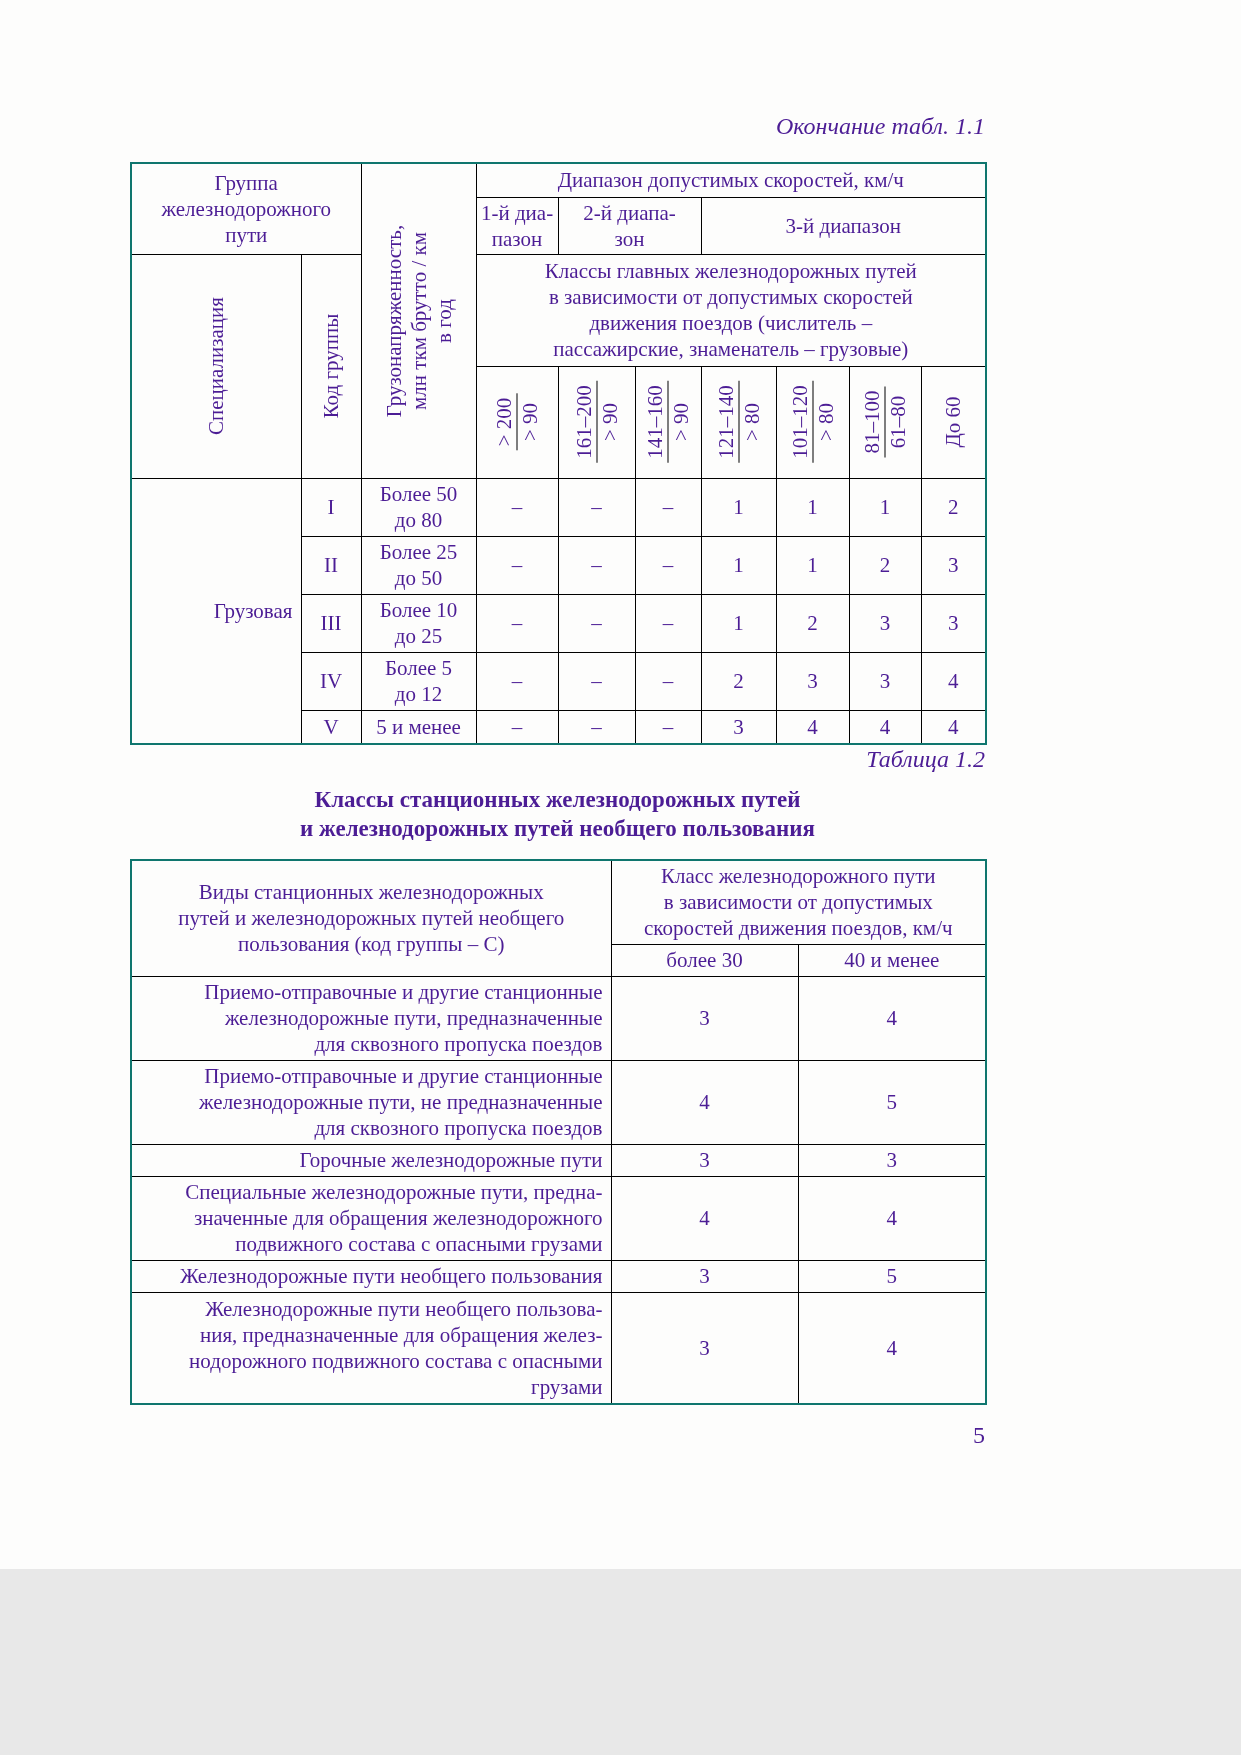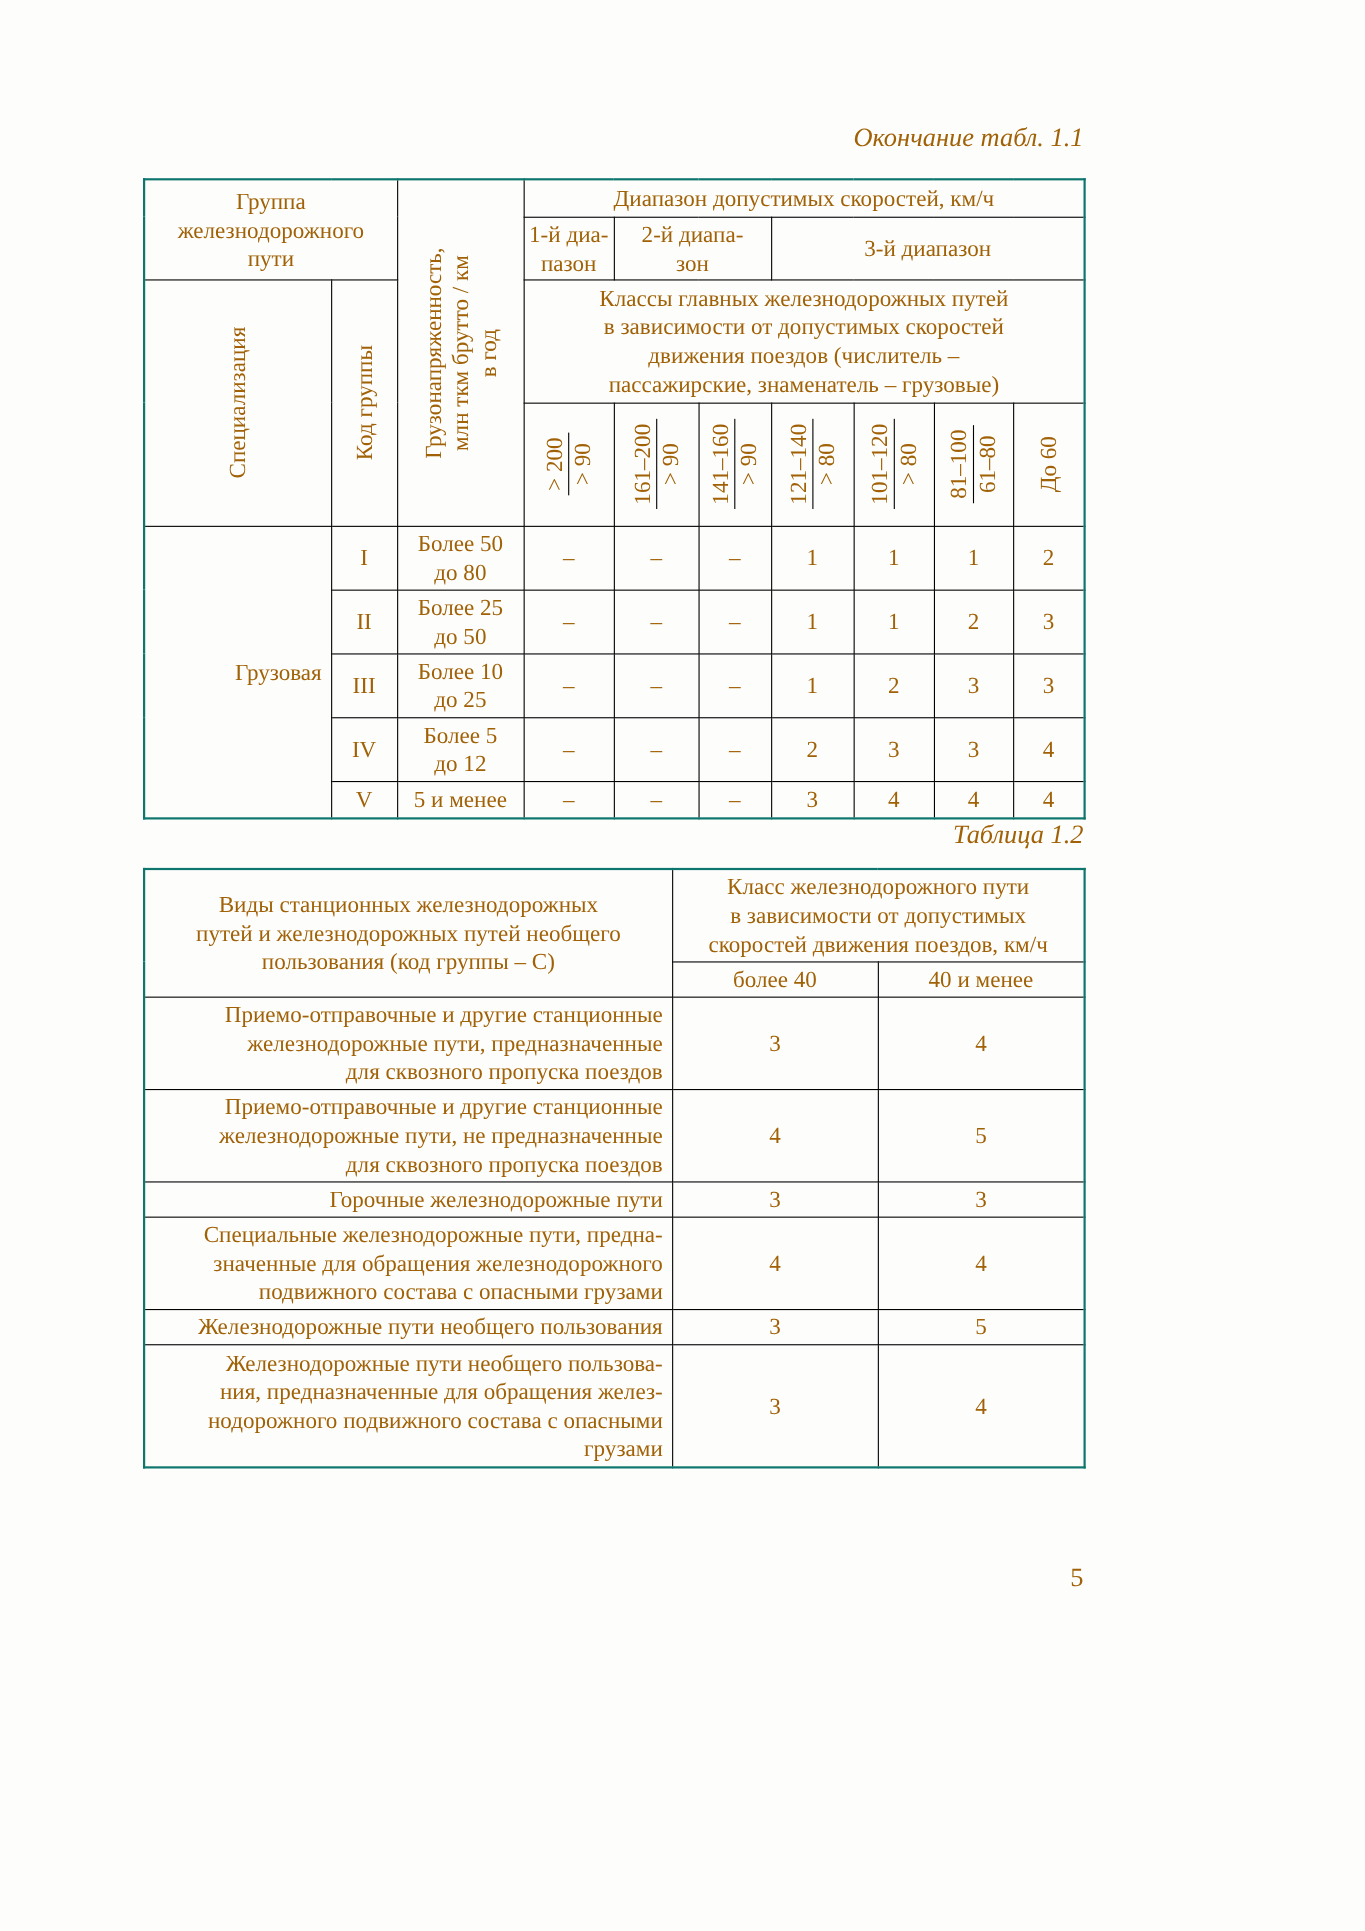--- a/index.html
+++ b/index.html
@@ -1,22 +1,22 @@
 <!DOCTYPE html>
 <html><head>
 <meta charset="utf-8">
 <style>
   html, body { margin: 0; padding: 0; background: #e8e8e8; }
   .page {
     position: relative;
     width: 1241px;
-    height: 1755px;
+    height: 1569px;
     background: #fdfdfc;
     font-family: "Liberation Serif", "DejaVu Serif", serif;
-    color: #a16207;
+    color: #4c1d95;
     overflow: hidden;
   }
   .content {
     position: absolute;
     left: 130px;
     top: 112px;
     width: 855px;
   }
   .caption-right {
     text-align: right;
@@ -230,38 +230,40 @@
         <td>3</td>
         <td>4</td>
         <td>4</td>
         <td>4</td>
       </tr>
     </tbody>
       </table>
 
     <div class="caption-right t2caption">Таблица 1.2</div>
 
+    <div class="doc-title">Классы станционных железнодорожных путей
+и железнодорожных путей необщего пользования</div>
 
     <table class="t2">
       <colgroup>
         <col style="width:480px">
           <col style="width:187px">
           <col style="width:188px">
       </colgroup>
       <tbody>
           <tr class="hh">
         <td rowspan="2">Виды станционных железнодорожных
 путей и железнодорожных путей необщего
 пользования (код группы – С)</td>
         <td colspan="2">Класс железнодорожного пути
 в зависимости от допустимых
 скоростей движения поездов, км/ч</td>
       </tr>
       <tr class="hs">
-        <td>более 40</td>
+        <td>более 30</td>
         <td>40 и менее</td>
       </tr>
       <tr class="r3">
         <td class="left">Приемо-отправочные и другие станционные
 железнодорожные пути, предназначенные
 для сквозного пропуска поездов</td>
         <td>3</td>
         <td>4</td>
       </tr>
       <tr class="r3">

